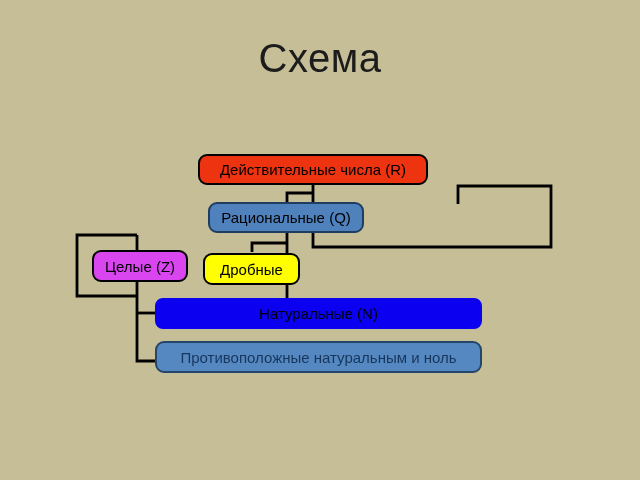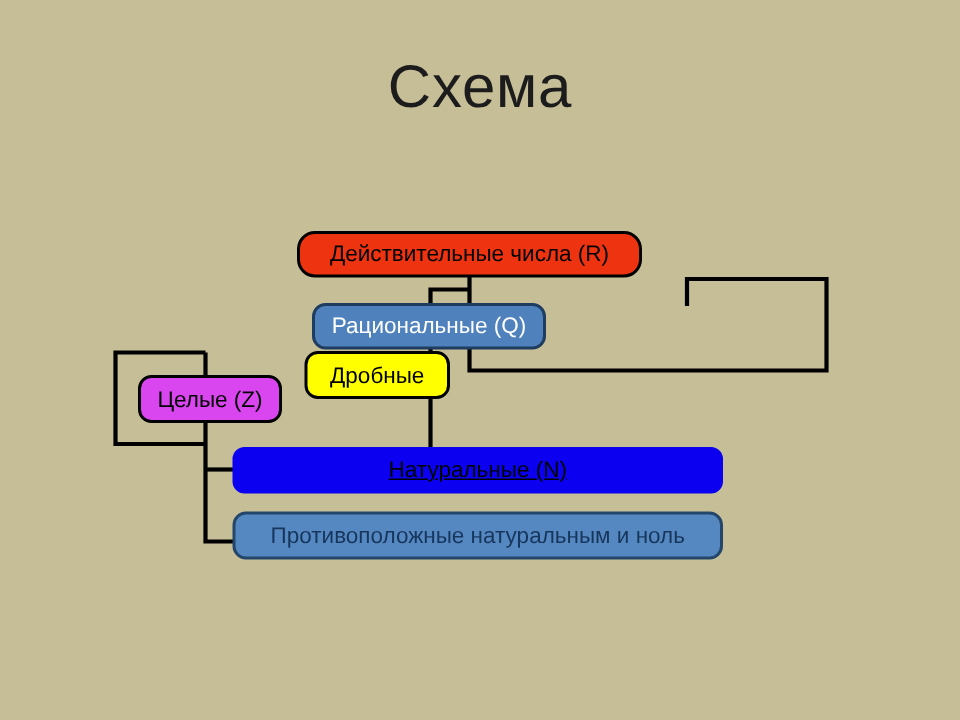--- a/index.html
+++ b/index.html
@@ -33,53 +33,53 @@
     border:2px solid #000;
     border-radius:9px;
     font-size:15px;
     white-space:nowrap;
     line-height:1;
   }
   .n0{left:198px;top:154px;width:230px;height:31px;}
   .n1{left:208px;top:202px;width:156px;height:31px;}
   .n2{left:380px;top:202px;width:156px;height:31px;}
   .n3{left:92px; top:250px;width:96px; height:32px;}
-  .n4{left:203px;top:234px;width:97px; height:32px;}
+  .n4{left:203px;top:253px;width:97px; height:32px;}
   .n5{left:155px;top:298px;width:327px;height:31px;border-radius:8px;}
   .n6{left:155px;top:341px;width:327px;height:32px;}
 </style>
 </head>
 <body>
 
 <div id="slide" style="background: rgb(198, 190, 150);">
 
   <div id="slide-title" style="color: rgb(28, 28, 28);">Схема</div>
 
   <svg id="connectors" width="640" height="480" viewBox="0 0 640 480" xmlns="http://www.w3.org/2000/svg">
     <polyline points="313,183 313,247 551,247 551,186 458,186 458,204" stroke="#000000"></polyline>
     <polyline points="287,204 287,193 313,193" stroke="#000000"></polyline>
     <polyline points="287,231 287,300" stroke="#000000"></polyline>
     <polyline points="287,243 252,243 252,252" stroke="#000000"></polyline>
     <polyline points="137,235 77,235 77,296 137,296" stroke="#000000"></polyline>
     <polyline points="137,235 137,361 157,361" stroke="#000000"></polyline>
     <polyline points="137,313 157,313" stroke="#000000"></polyline>
   </svg>
 
-  <div class="node n0" style="background: rgb(238, 51, 17); border-color: rgb(0, 0, 0); color: rgb(0, 0, 0); border-radius: 12px;">
+  <div class="node n0" style="background: rgb(238, 51, 17); border-color: rgb(0, 0, 0); color: rgb(0, 0, 0);">
     <span>Действительные числа (R)</span>
   </div>
-  <div class="node n1" style="background: rgb(79, 129, 189); border-color: rgb(31, 61, 97); color: #ffffff;">
+  <div class="node n1" style="background: rgb(79, 129, 189); border-color: rgb(31, 61, 97); color: #000000;">
     <span>Рациональные (Q)</span>
   </div>
   <div class="node n3" style="background: #d946ef; border-color: rgb(0, 0, 0); color: rgb(0, 0, 0);">
     <span>Целые (Z)</span>
   </div>
   <div class="node n4" style="background: rgb(255, 255, 0); border-color: rgb(0, 0, 0); color: rgb(0, 0, 0);">
     <span>Дробные</span>
   </div>
-  <div class="node n5" style="background: rgb(11, 0, 240); border-color: rgb(11, 0, 240); color: rgb(0, 0, 0); text-decoration: underline;">
+  <div class="node n5" style="background: rgb(11, 0, 240); border-color: rgb(11, 0, 240); color: rgb(0, 0, 0);">
     <span>Натуральные (N)</span>
   </div>
   <div class="node n6" style="background: rgb(85, 136, 192); border-color: rgb(36, 70, 107); color: rgb(23, 54, 93);">
     <span>Противоположные натуральным и ноль</span>
   </div>
 
 </div>
 
 </body></html>

